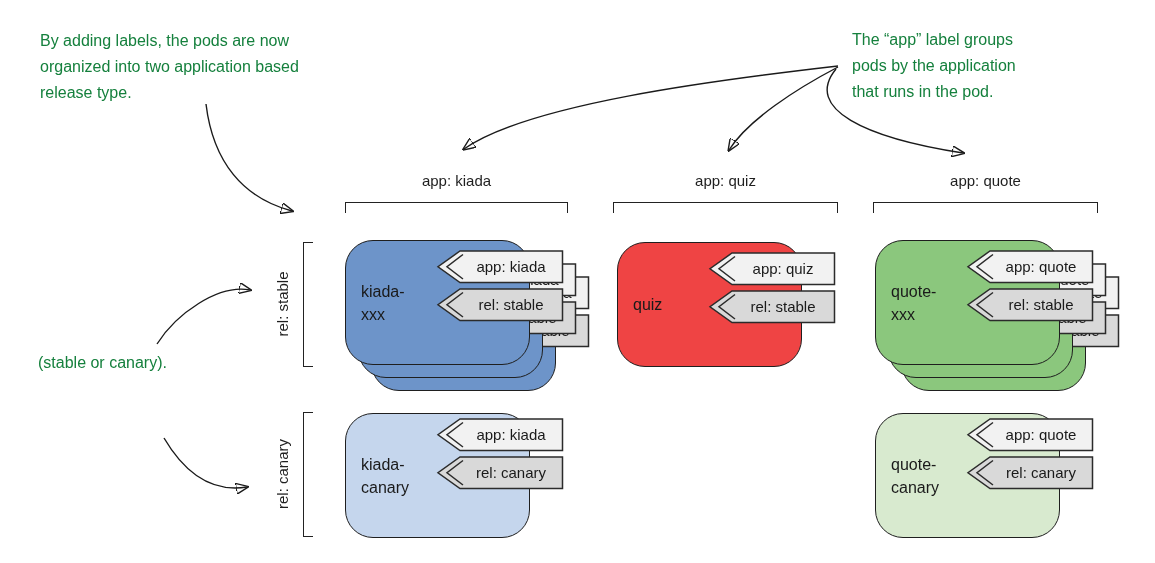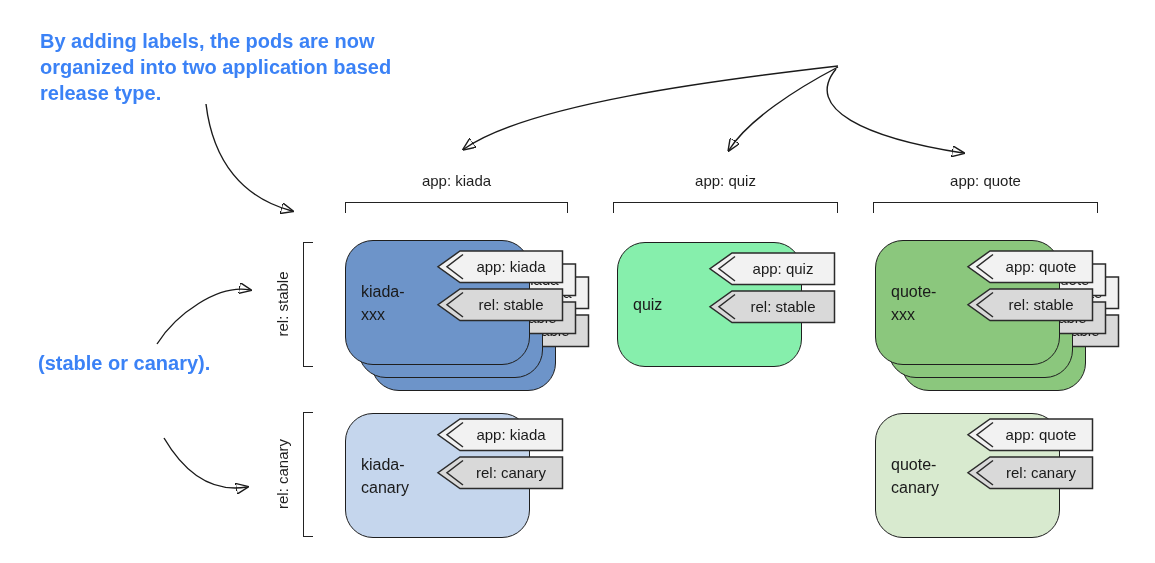--- a/index.html
+++ b/index.html
@@ -1,34 +1,34 @@
 <!DOCTYPE html>
 <html><head>
 <meta charset="utf-8">
 <style>
   html,body{margin:0;padding:0;background:#fff;}
   .canvas{
     position:relative;width:1155px;height:563px;background:#ffffff;
     font-family:"Liberation Sans",sans-serif;color:#1a1a1a;overflow:hidden;
   }
-  .note{position:absolute;font-weight:bold;font-size:20px;line-height:26px;color:#3b82f6;}
+  .note{position:absolute;font-weight:normal;font-size:16px;line-height:26px;color:#15803d;}
   .note div{white-space:nowrap;}
   .colheader{position:absolute;font-size:15px;text-align:center;color:#1f1f1f;}
   .bracket-top{position:absolute;height:11px;border-top:1.5px solid #222;
     border-left:1.5px solid #222;border-right:1.5px solid #222;box-sizing:border-box;}
   .bracket-left{position:absolute;width:10px;border-left:1.5px solid #222;
     border-top:1.5px solid #222;border-bottom:1.5px solid #222;box-sizing:border-box;}
   .rowlabel{position:absolute;width:125px;height:20px;line-height:20px;text-align:center;
     font-size:15px;color:#1f1f1f;transform:rotate(-90deg);}
   .pod{position:absolute;width:185px;height:125px;border:1.8px solid #1f1f1f;
     border-radius:28px;display:flex;align-items:center;padding-left:15px;
     box-sizing:border-box;font-size:16px;line-height:23px;color:#1a1a1a;}
   .pod.blue{background:#6D94C9}
   .pod.lightblue{background:#C5D6ED}
-  .pod.orange{background:#86efac}
+  .pod.orange{background:#ef4444}
   .pod.green{background:#8BC77D}
   .pod.lightgreen{background:#D8EACF}
   .tag{position:absolute;overflow:visible;}
   .tag .shape{stroke:#2b2b2b;stroke-width:1.5;}
   .tag .chev{stroke:#2b2b2b;stroke-width:1.5;fill:none;}
   .tag.light .shape{fill:#F2F2F2;}
   .tag.dark .shape{fill:#D9D9D9;}
   .tag text{font-size:15px;fill:#1a1a1a;font-family:"Liberation Sans",sans-serif;}
   .arrows{position:absolute;left:0;top:0;pointer-events:none;}
   .arrows path{stroke:#1a1a1a;stroke-width:1.4;fill:none;}
@@ -51,20 +51,25 @@
     <path d="M 157,344 C 176,314 218,284 250,290" marker-end="url(#ah)"></path>
     <path d="M 164,438 C 184,472 210,493 247,487" marker-end="url(#ah)"></path>
   </svg>
 
   <div class="note" style="left:40px;top:28px;">
     <div>By adding labels, the pods are now</div>
     <div>organized into two application based</div>
     <div>release type.</div>
   </div>
 
+  <div class="note" style="left:852px;top:27px;">
+    <div>The “app” label groups</div>
+    <div>pods by the application</div>
+    <div>that runs in the pod.</div>
+  </div>
 
   <div class="note" style="left:38px;top:350px;">
     <div>(stable or canary).</div>
   </div>
 
   <div class="colheader" style="left:345px;top:172px;width:223px;">app: kiada</div>
   <div class="bracket-top" style="left:345px;top:202px;width:223px;"></div>
 
   <div class="colheader" style="left:613px;top:172px;width:225px;">app: quiz</div>
   <div class="bracket-top" style="left:613px;top:202px;width:225px;"></div>

